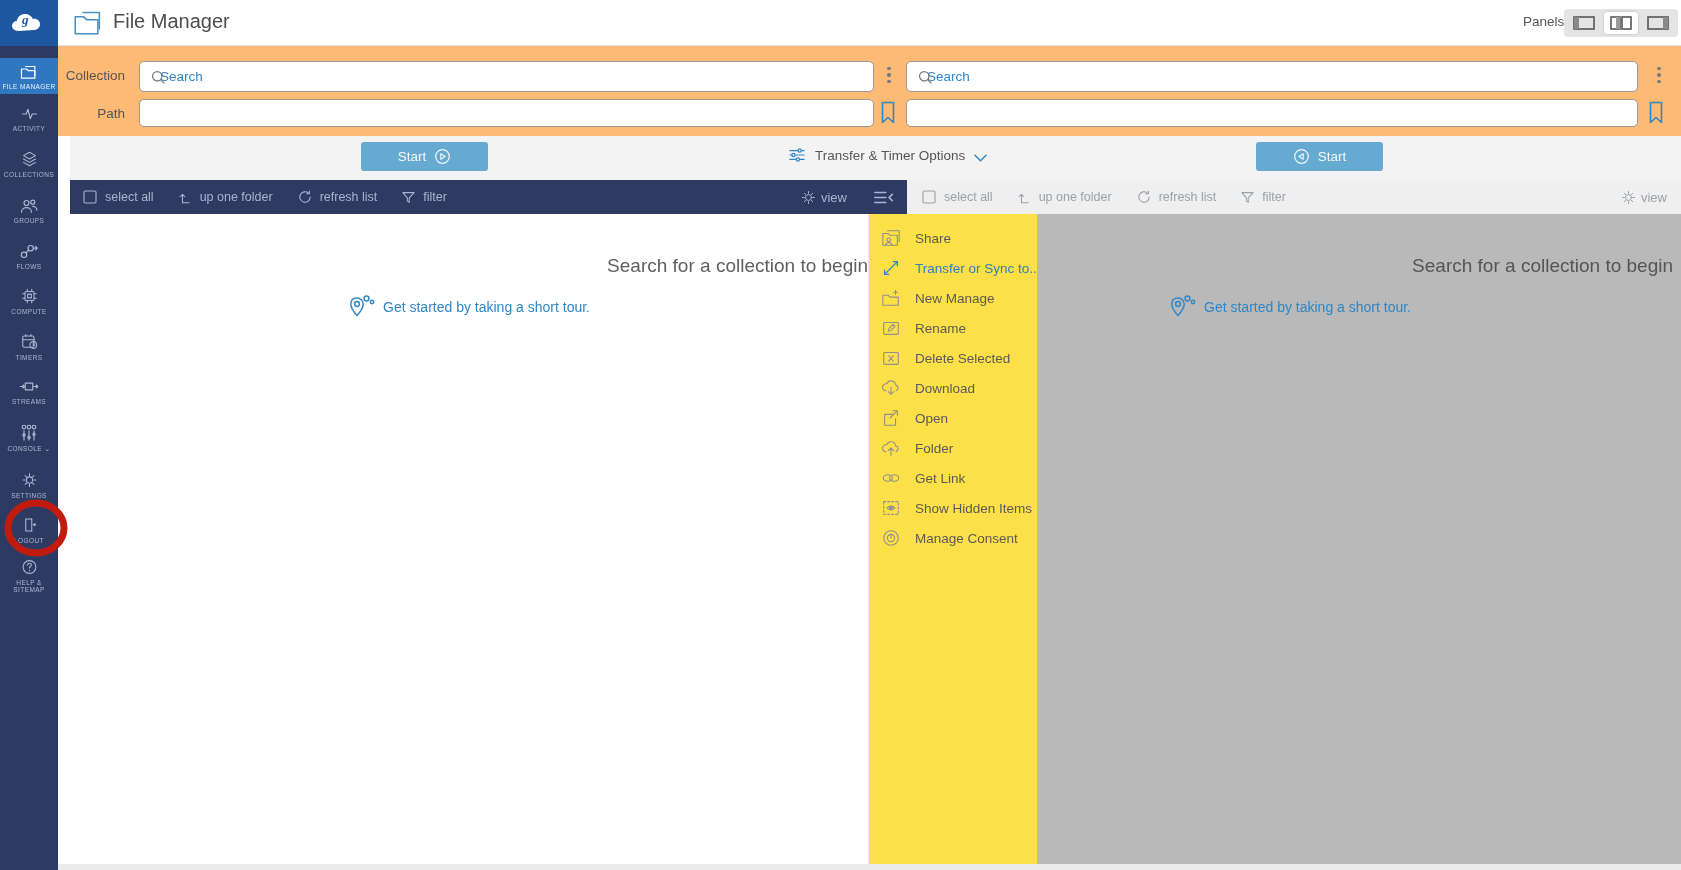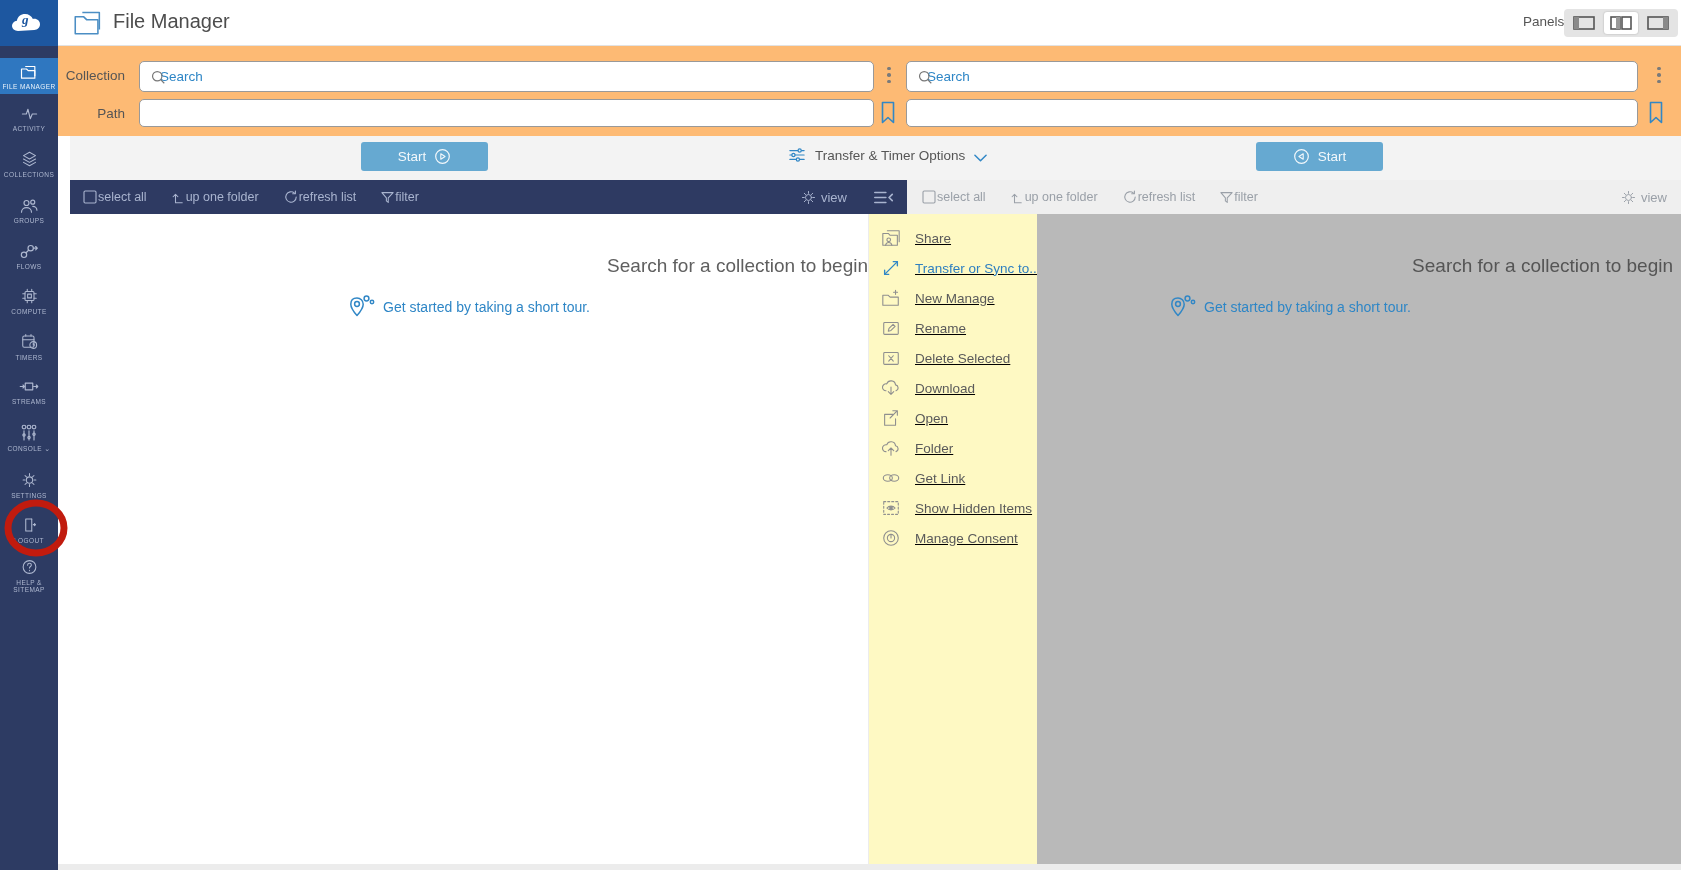--- a/index.html
+++ b/index.html
@@ -43,29 +43,29 @@
   
   .start-row { position:absolute; left:70px; top:136px; width:1611px; height:44px; background:#f3f3f3; }
   .start-btn { position:absolute; top:6px; width:127px; height:29px; background:#66a9d1; border:none; border-radius:3px; color:rgba(255,255,255,.92); font-size:13.5px; font-family:inherit; display:flex; align-items:center; justify-content:center; gap:8px; cursor:pointer; }
   .opts { position:absolute; top:11px; left:718px; display:flex; align-items:flex-end; gap:9px; cursor:pointer; }
   .opts-label { font-size:13.5px; color:#555; }
 
   
   .toolbar { position:absolute; top:180px; height:34px; display:flex; align-items:center; font-size:12.5px; }
   .toolbar.left { left:70px; width:837px; background:#2e3a62; color:#a9b4cf; padding:0 12px; }
   .toolbar.right { left:907px; width:774px; background:#efefef; color:#9aa0a8; padding:0 14px; }
-  .tb-item { display:flex; align-items:center; margin-right:24px; cursor:pointer; white-space:nowrap; }
+  .tb-item { display:flex; align-items:center; gap:7px; margin-right:24px; cursor:pointer; white-space:nowrap; }
   .toolbar svg { stroke:currentColor; fill:none; stroke-width:1.4; stroke-linecap:round; stroke-linejoin:round; }
   .tb-spacer { flex:1; }
   .tb-view { display:flex; align-items:center; gap:4px; cursor:pointer; font-size:13px; }
   .tb-collapse { margin-left:26px; cursor:pointer; display:flex; align-items:center; }
 
   
   .panel-left { position:absolute; left:70px; top:214px; width:798px; height:650px; background:#fff; }
-  .menu-col { position:absolute; left:868px; top:214px; width:169px; height:650px; background:#fef9c3; border-left:1px solid #ececec;text-decoration:underline; }
+  .menu-col { position:absolute; left:868px; top:214px; width:169px; height:650px; background:#fde047; border-left:1px solid #ececec; }
   .panel-right { position:absolute; left:1037px; top:214px; width:644px; height:650px; background:#b9b9b9; }
   .bottom-strip { position:absolute; left:58px; top:864px; width:1623px; height:6px; background:#ececec; }
 
   .empty-msg { position:absolute; font-size:19px; color:#5f5f5f; text-align:right; }
   .tour-row { position:absolute; display:flex; align-items:center; justify-content:center; gap:8px; cursor:pointer; }
   .tour-link { font-size:14px; color:#2e86c6; }
 
   
   .menu-item { display:flex; align-items:center; gap:13px; height:30px; padding-left:11px; cursor:pointer; }
   .menu-item:first-child { margin-top:9px; }

